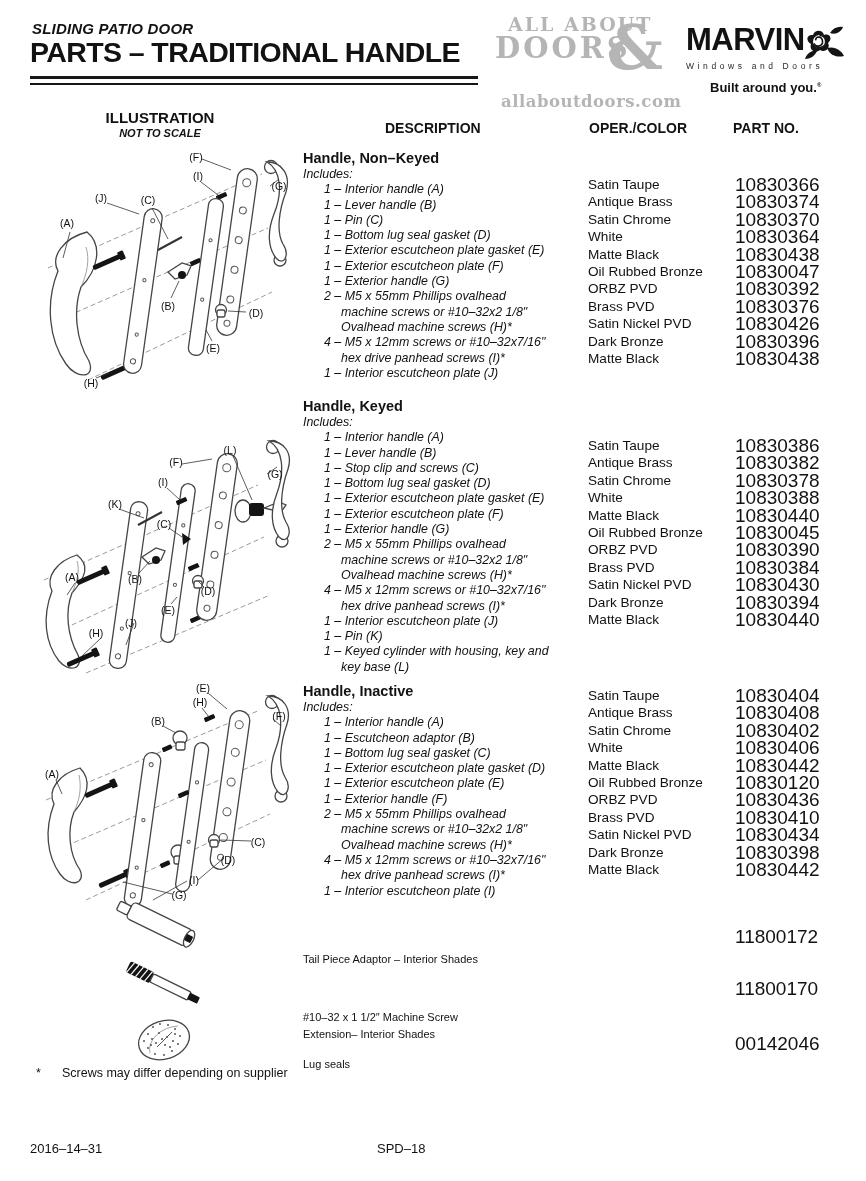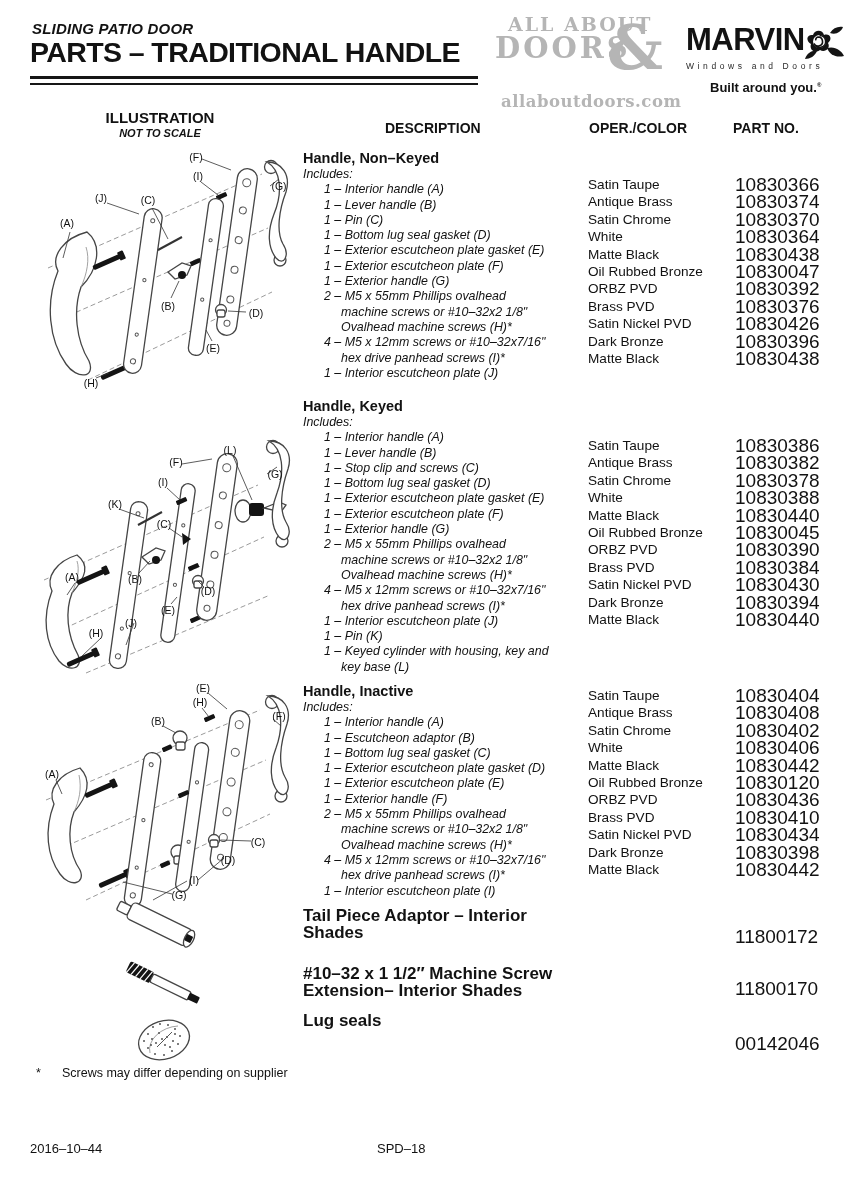--- a/index.html
+++ b/index.html
@@ -36,21 +36,21 @@
   .includes{font-style:italic;font-size:12.4px;line-height:15.3px;}
   .items{font-style:italic;font-size:12.4px;line-height:15.3px;width:252px;}
   .item{padding-left:17px;text-indent:-17px;margin-left:21px;}
 
   
   .fin{width:262px;}
   .fin-row{display:flex;height:17.4px;line-height:17.4px;font-size:13.6px;white-space:nowrap;}
   .fin-color{width:147px;}
   .part-no{font-size:19px;}
 
-  .xp-title{font-weight:bold;font-size:17px;line-height:16.5px;width:280px;}
+  .xp-title{font-weight:normal;font-size:11px;line-height:16.5px;width:280px;margin-top:43px;}
   .footnote{font-size:12.5px;}
   .foot{font-size:13px;}
   .foot-right{font-size:11.5px;text-align:right;line-height:14px;}
 
   
   svg{display:block;}
   .part{fill:#fff;stroke:#454545;stroke-width:1.3px;}
   .thin{fill:none;stroke:#8a8a8a;stroke-width:.8px;}
   .hole{fill:#fff;stroke:#565656;stroke-width:1px;}
   .guide{fill:none;stroke:#8f8f8f;stroke-width:.9px;stroke-dasharray:5 3;}
@@ -632,16 +632,16 @@
     <div>Extension– Interior Shades</div>
   </div>
   <div class="abs part-no" style="left:735px;top:978px;">11800170</div>
 
   <div class="abs xp-title" style="left:303px;top:1013px;">Lug seals</div>
   <div class="abs part-no" style="left:735px;top:1033px;">00142046</div>
 
   <div class="abs footnote" style="left:36px;top:1066px;">*</div>
   <div class="abs footnote" style="left:62px;top:1066px;">Screws may differ depending on supplier</div>
 
-  <div class="abs foot" style="left:30px;top:1141px;">2016–10–44</div>
+  <div class="abs foot" style="left:30px;top:1141px;">2016–14–31</div>
   <div class="abs foot" style="left:377px;top:1141px;">SPD–18</div>
 
 </div>
 
 </body></html>

